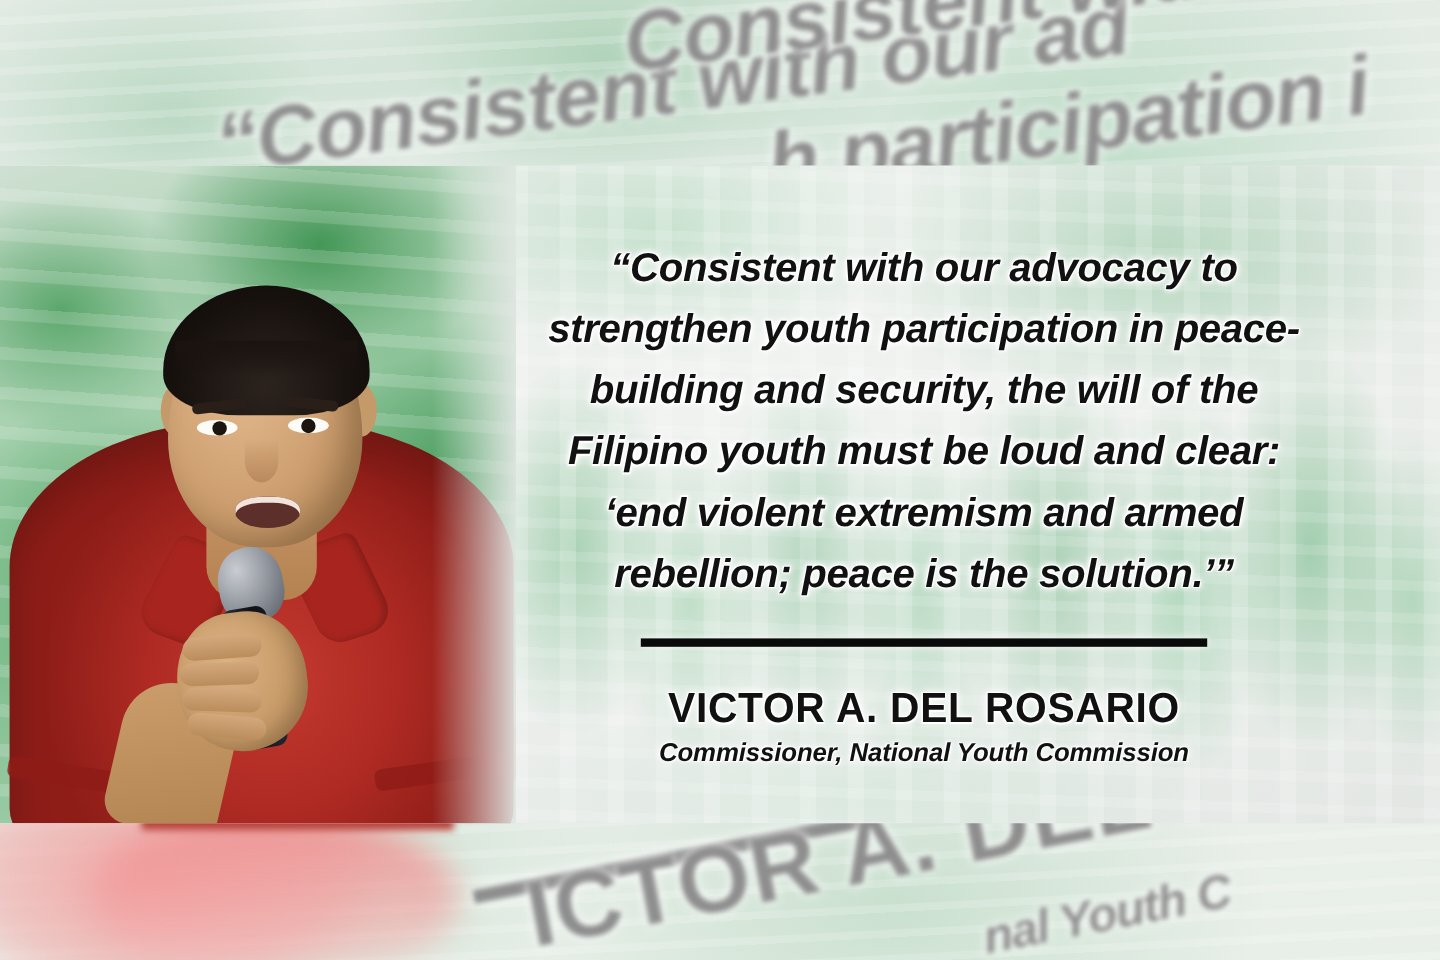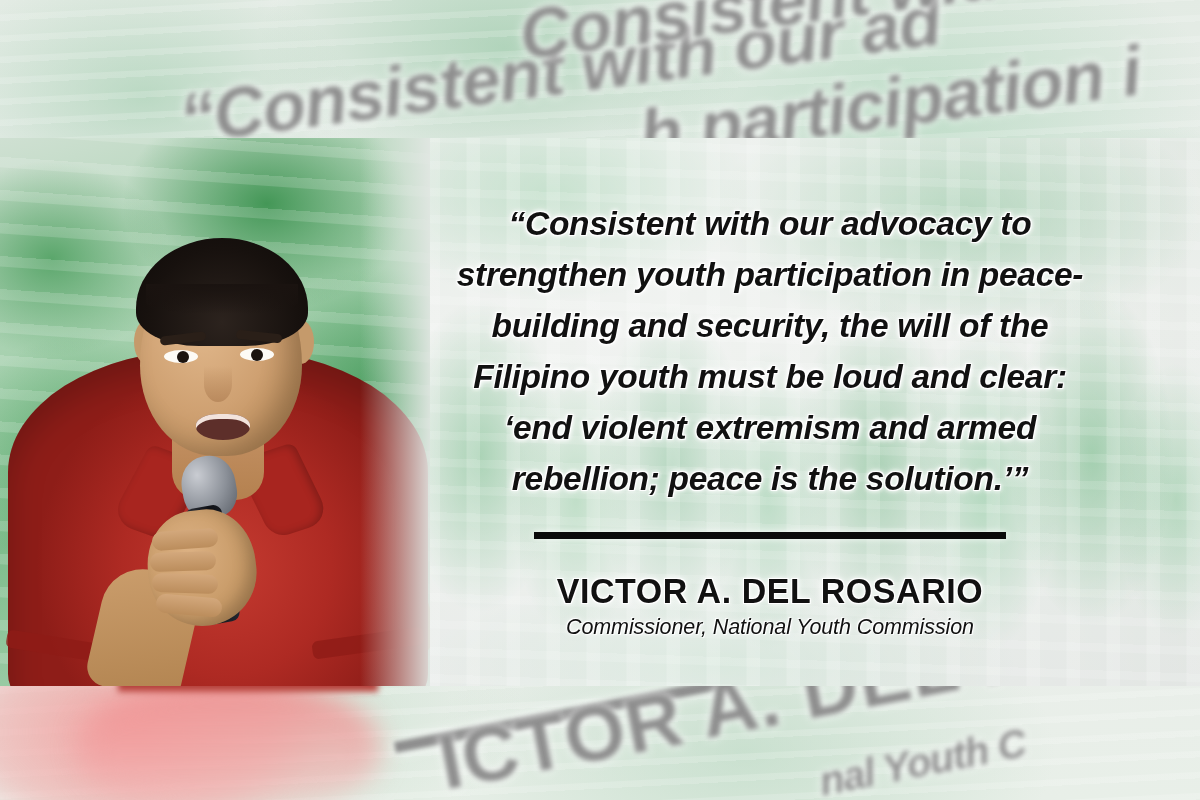--- a/index.html
+++ b/index.html
@@ -399,21 +399,21 @@
     color:#111111;
     transform:scaleX(.97);
     text-shadow:
       0 0 5px #ffffff, 0 0 9px #ffffff,
       1px 1px 0 rgba(255,255,255,.95), -1px -1px 0 rgba(255,255,255,.95),
       1px -1px 0 rgba(255,255,255,.95), -1px 1px 0 rgba(255,255,255,.95);
   }
   #attrib-role {
     margin-top:4px;
     font-size:21.5px;
-    font-weight:normal;
+    font-weight:bold;
     font-style:italic;
     letter-spacing:-.1px;
     color:#111111;
     text-shadow:
       0 0 4px #ffffff, 0 0 8px #ffffff,
       1px 1px 0 rgba(255,255,255,.95), -1px -1px 0 rgba(255,255,255,.95);
   }
 </style>
 </head>
 <body>

